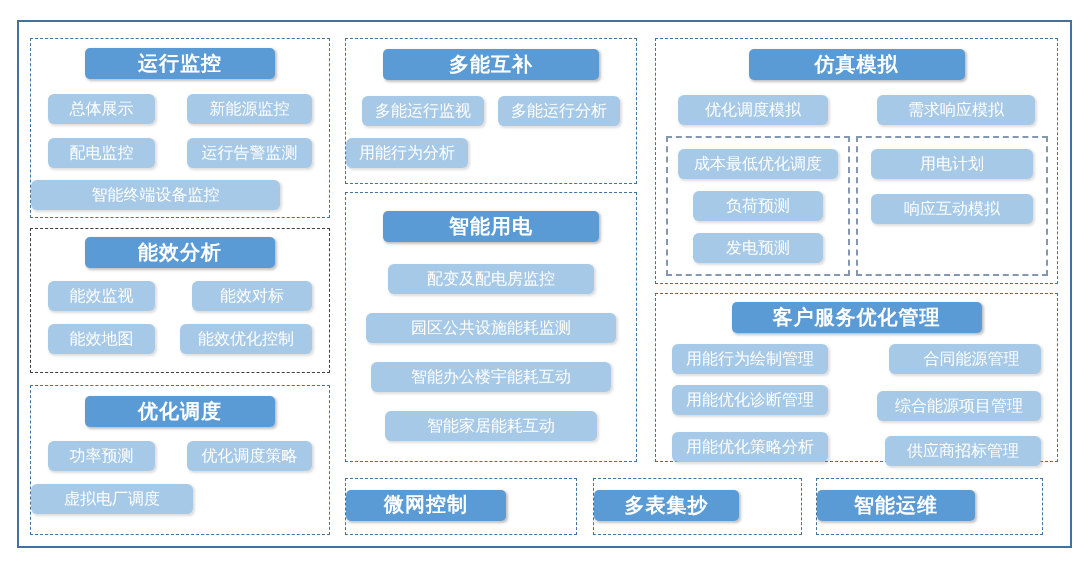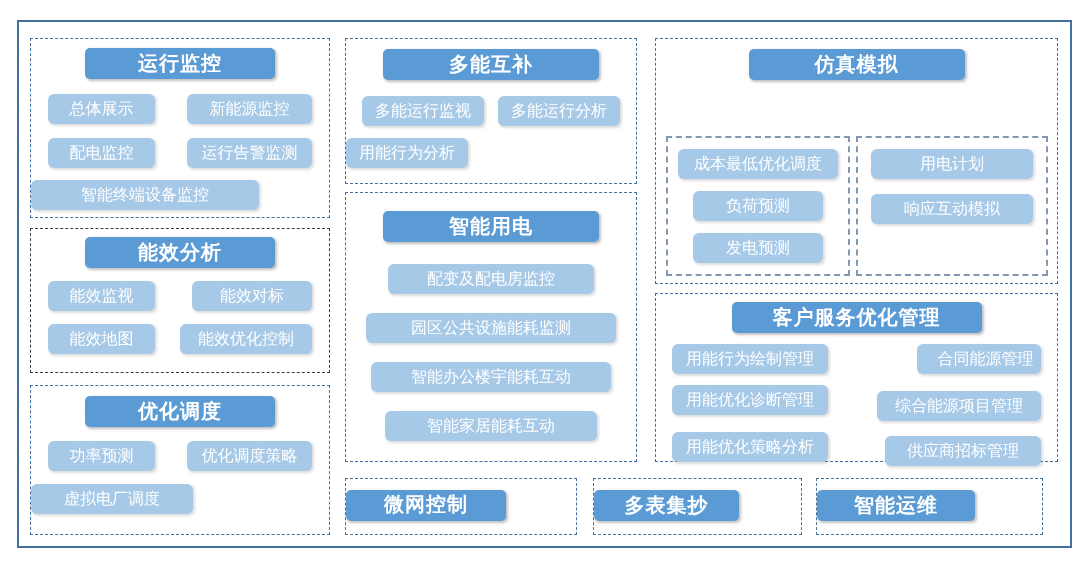--- a/index.html
+++ b/index.html
@@ -34,21 +34,21 @@
     </div>
     <div class="row" style="padding:0 17px;margin-top:15px;">
       <div class="itm" style="width:107px;">总体展示</div>
       <div class="itm" style="width:125px;">新能源监控</div>
     </div>
     <div class="row" style="padding:0 17px;margin-top:14px;">
       <div class="itm" style="width:107px;">配电监控</div>
       <div class="itm" style="width:125px;">运行告警监测</div>
     </div>
     <div class="crow" style="margin-top:12px;">
-      <div class="itm" style="width:228px;">智能终端设备监控</div>
+      <div class="itm" style="width:249px;">智能终端设备监控</div>
     </div>
   </div>
 
   <div class="panel dark" style="left:30px;top:228px;width:300px;height:145px;">
     <div class="hrow" style="margin-top:8px;">
       <div class="hdr" style="width:190px;">能效分析</div>
     </div>
     <div class="row" style="padding:0 17px;margin-top:13px;">
       <div class="itm" style="width:107px;">能效监视</div>
       <div class="itm" style="width:120px;">能效对标</div>
@@ -94,20 +94,24 @@
       <div class="itm" style="width:250px;">园区公共设施能耗监测</div>
       <div class="itm" style="width:240px;">智能办公楼宇能耗互动</div>
       <div class="itm" style="width:212px;">智能家居能耗互动</div>
     </div>
   </div>
 
   <div class="panel" style="left:655px;top:38px;width:403px;height:246px;">
     <div class="hrow" style="margin-top:10px;">
       <div class="hdr" style="width:216px;">仿真模拟</div>
     </div>
+    <div class="row" style="padding:0 22px;margin-top:15px;">
+      <div class="itm" style="width:150px;">优化调度模拟</div>
+      <div class="itm" style="width:158px;">需求响应模拟</div>
+    </div>
     <div class="subpanel" style="left:10px;top:97px;width:184px;height:140px;">
       <div class="col" style="margin-top:11px;gap:12px;">
         <div class="itm" style="width:160px;">成本最低优化调度</div>
         <div class="itm" style="width:130px;">负荷预测</div>
         <div class="itm" style="width:130px;">发电预测</div>
       </div>
     </div>
     <div class="subpanel" style="left:200px;top:97px;width:192px;height:140px;">
       <div class="col" style="margin-top:11px;gap:15px;">
         <div class="itm" style="width:162px;">用电计划</div>
@@ -115,21 +119,21 @@
       </div>
     </div>
   </div>
 
   <div class="panel" style="left:655px;top:293px;width:403px;height:169px;">
     <div class="hrow" style="margin-top:8px;">
       <div class="hdr" style="width:250px;">客户服务优化管理</div>
     </div>
     <div class="row" style="padding:0 16px;margin-top:11px;">
       <div class="itm" style="width:156px;">用能行为绘制管理</div>
-      <div class="itm" style="width:124px;padding-left:13px;">合同能源管理</div>
+      <div class="itm" style="width:152px;padding-left:13px;">合同能源管理</div>
     </div>
     <div class="row" style="padding:0 16px;margin-top:11px;">
       <div class="itm" style="width:156px;">用能优化诊断管理</div>
       <div class="itm" style="width:164px;margin-top:6px;">综合能源项目管理</div>
     </div>
     <div class="row" style="padding:0 16px;margin-top:11px;">
       <div class="itm" style="width:156px;">用能优化策略分析</div>
       <div class="itm" style="width:156px;margin-top:4px;">供应商招标管理</div>
     </div>
   </div>

